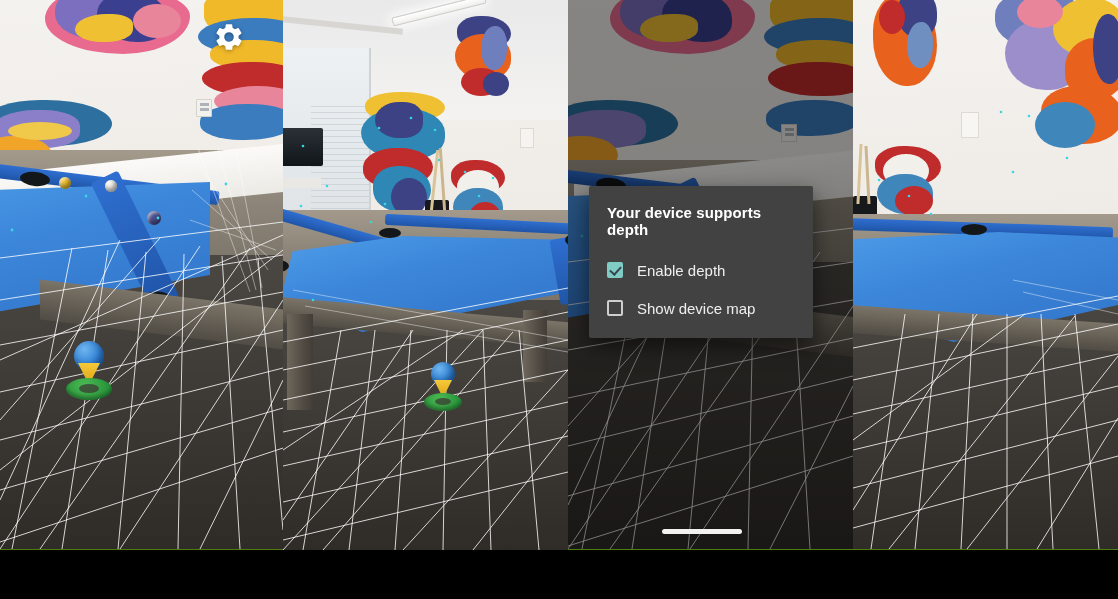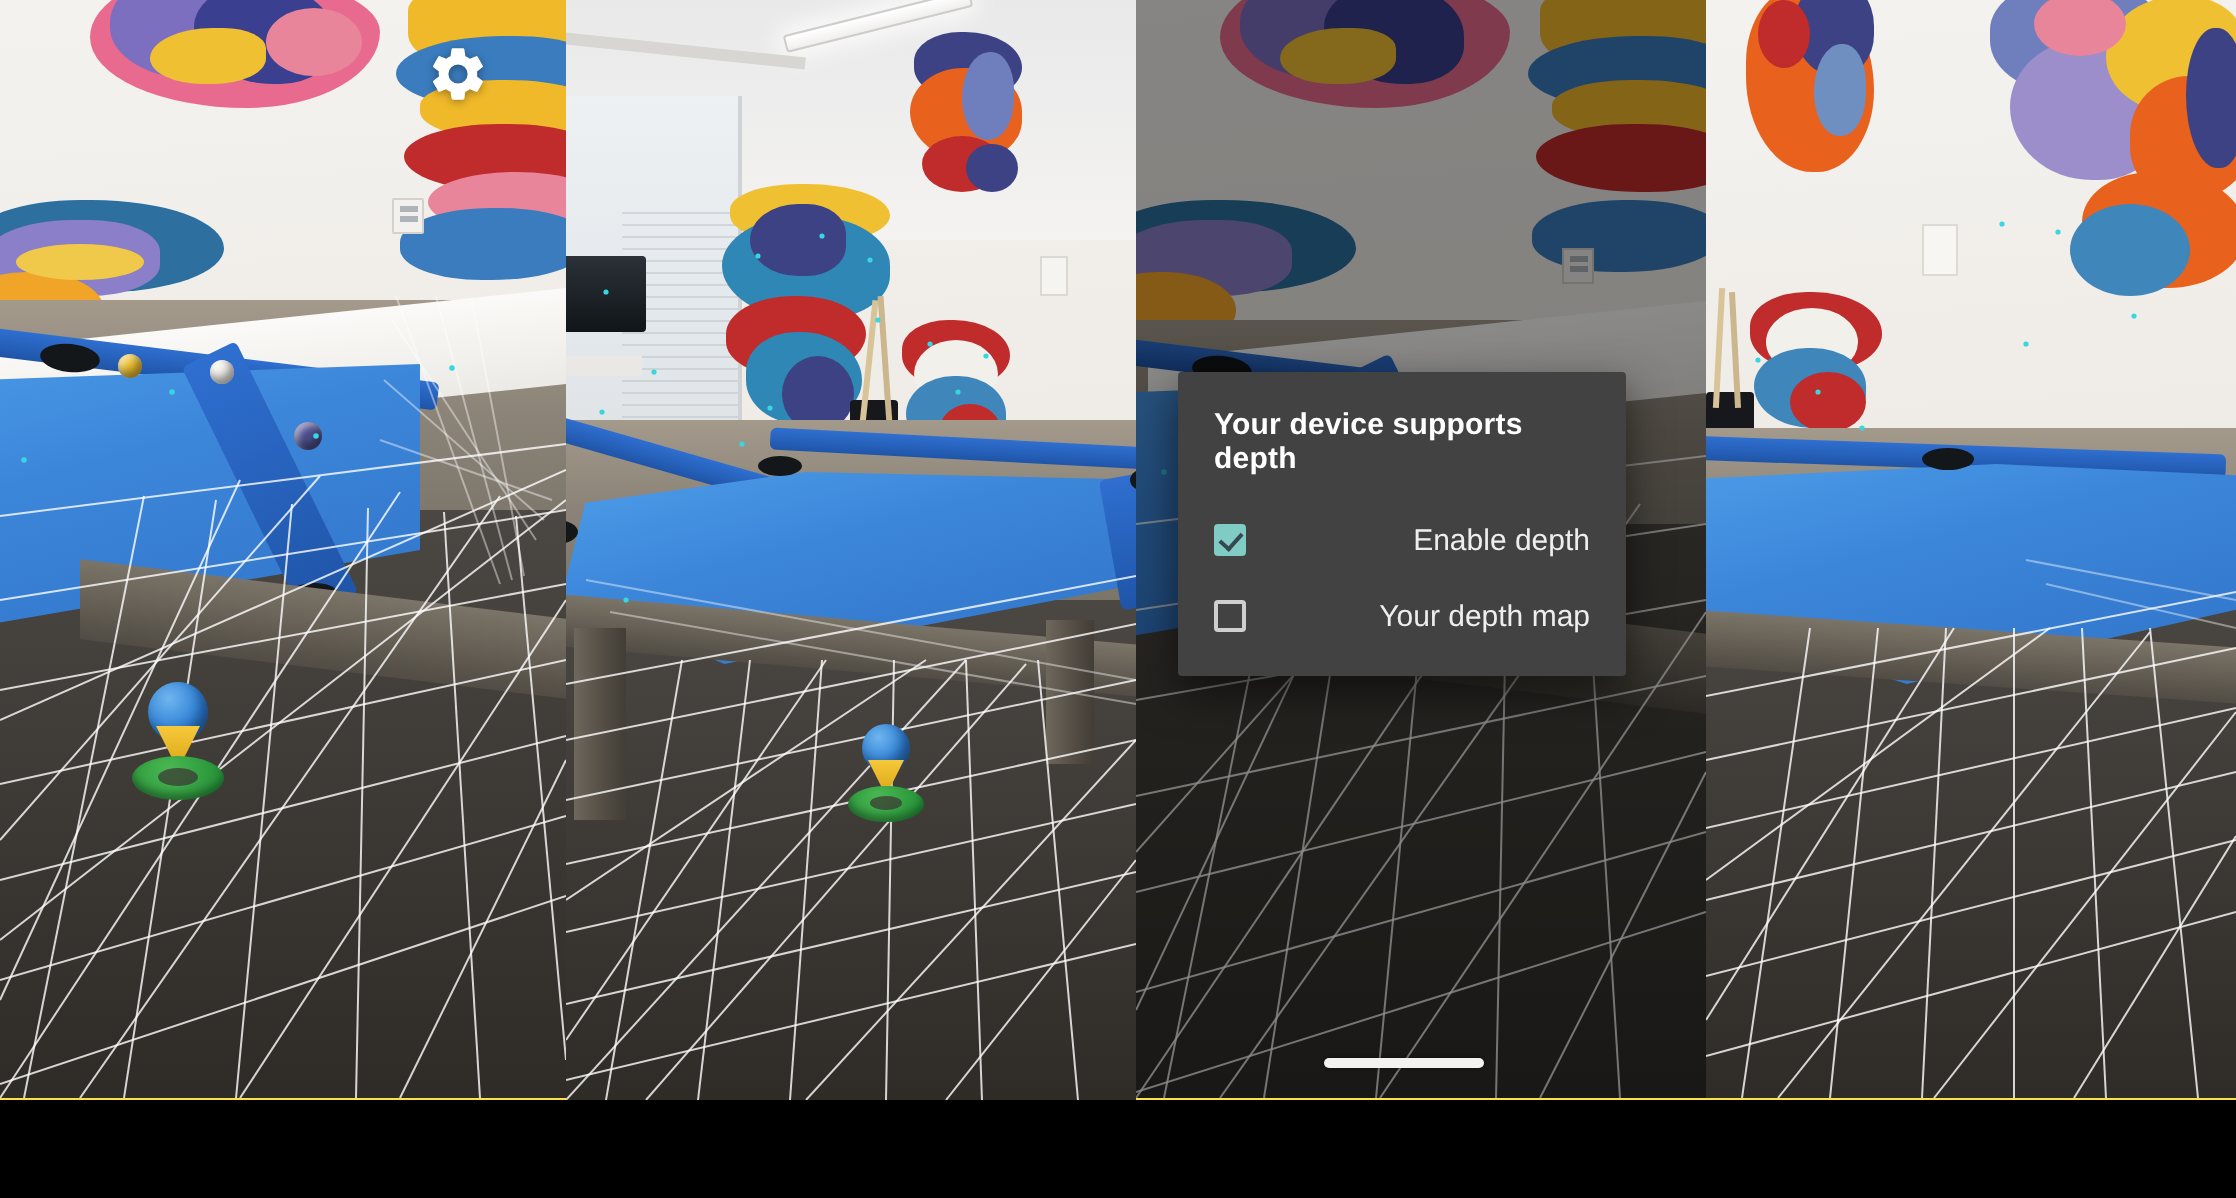--- a/index.html
+++ b/index.html
@@ -5,21 +5,21 @@
   * { margin:0; padding:0; box-sizing:border-box; }
   html, body {
     width:1118px; height:599px;
     background:#000;
     font-family:"Liberation Sans", sans-serif;
     overflow:hidden;
   }
   #stage {
     position:relative;
     width:1118px; height:599px;
-    background:#fde047;
+    background:#4d7c0f;
   }
 
   
   .panel {
     position:absolute;
     top:0;
     overflow:hidden;
     background:#d8d4cd;
   }
   .panel-inner {
@@ -180,21 +180,20 @@
     color:#ffffff;
     letter-spacing:.1px;
     margin-bottom:16px;
   }
   .dlg-row {
     display:flex;
     align-items:center;
     height:32px;
     margin-bottom:6px;
     cursor:pointer;
-    justify-content:space-between;
   }
   .cbox {
     width:16px; height:16px;
     border-radius:2px;
     margin-right:14px;
     flex:0 0 auto;
     position:relative;
   }
   .cbox.unchecked {
     border:2px solid #cfcfcf;
@@ -553,21 +552,21 @@
     <div class="dialog" style="left:21px; top:186px; width:224px;">
       <div class="dlg-title">Your device supports depth</div>
 
       <div class="dlg-row">
         <div class="cbox checked"></div>
         <span class="dlg-label">Enable depth</span>
       </div>
 
       <div class="dlg-row">
         <div class="cbox unchecked"></div>
-        <span class="dlg-label">Your depth map</span>
+        <span class="dlg-label">Show device map</span>
       </div>
 
     </div>
   </div>
 
   <div class="panel" style="left:853px; width:265px; height:549px;">
     <div class="panel-inner">
       <div class="wall"></div>
 
       <div class="art" style="left:20px; top:-6px; width:66px; height:104px;">

